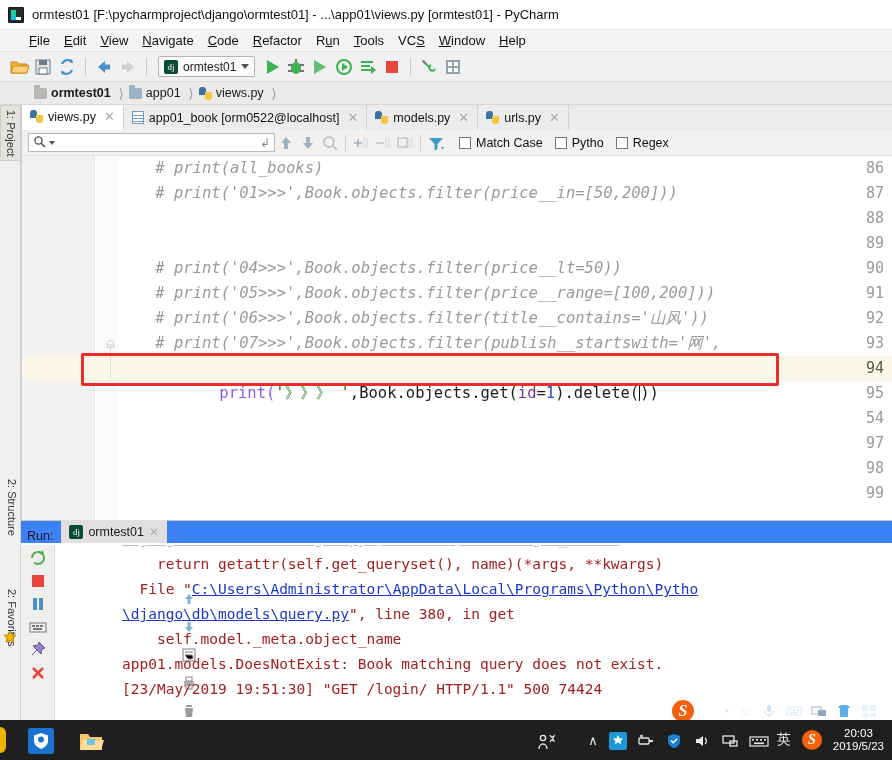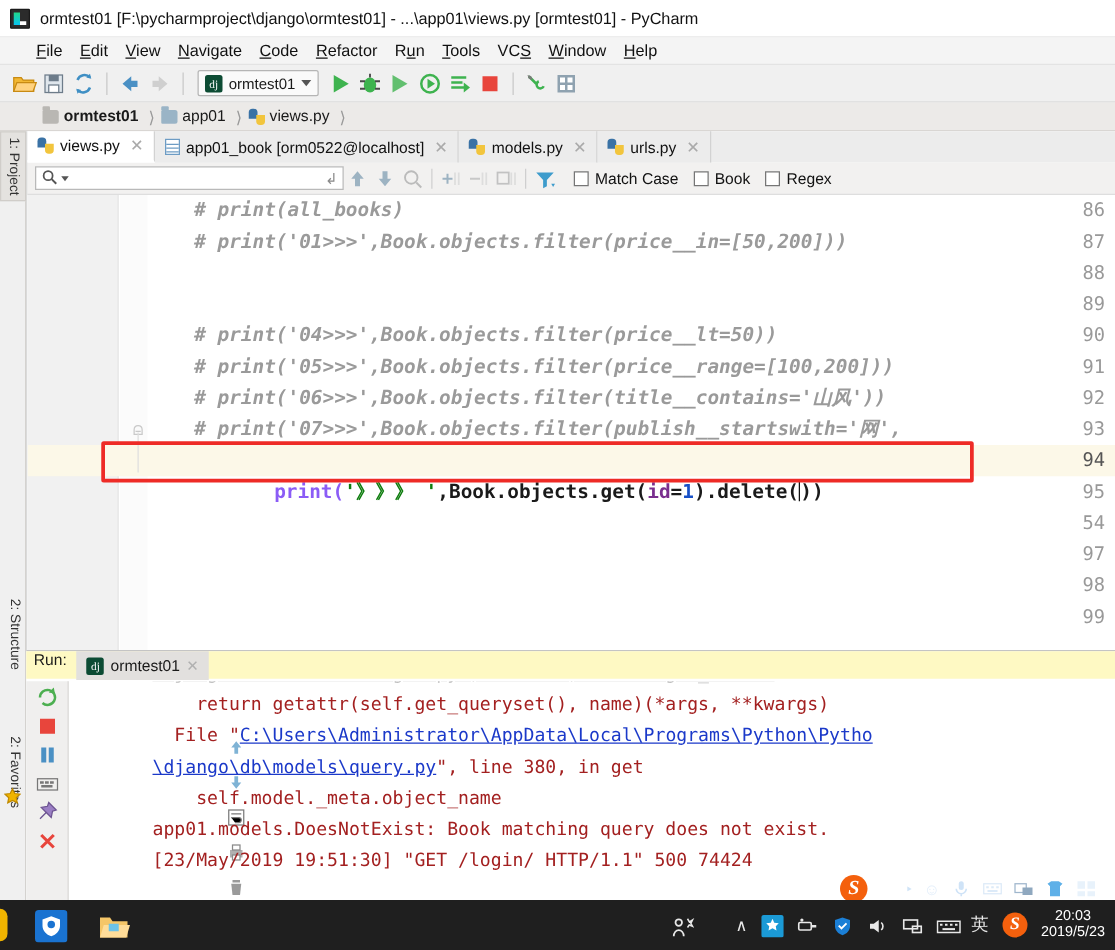--- a/index.html
+++ b/index.html
@@ -131,21 +131,21 @@
     background:#f1f1f1; border-right:1px solid #e6e6e6;
   }
   .gutter2 { position:absolute; left:74px; top:0; width:22px; height:100%; background:#fbfbfb; }
   .lnum {
     position:absolute; right:8px; font-size:15px; color:#999;
     font-family:"DejaVu Sans Mono", monospace; line-height:25px;
   }
   .codelines {
     position:absolute; left:96px; top:0; right:0; height:100%;
     font-family:"DejaVu Sans Mono", monospace; font-size:15.5px;
-    line-height:25px; white-space:pre;font-weight:bold;
+    line-height:25px; white-space:pre;
   }
   .cl { position:absolute; left:0; height:25px; white-space:pre; }
   .comment { color:#9a9a9a; font-style:italic; }
   .hlrow {
     position:absolute; left:0; right:0; height:25px; background:#fcf8e8;
   }
   .redbox {
     position:absolute; border:3px solid #ee2b26; border-radius:2px;
   }
   .kw-fn { color:#8b5cf6; }
@@ -162,21 +162,21 @@
     font-size:13px; color:#8d8d8d;
     font-family:"DejaVu Sans Mono", monospace;
   }
 
   
   .runpanel {
     position:absolute; left:21px; top:520px; right:0; bottom:40px;
     background:#ffffff; border-top:1px solid #c4c4c4;
   }
   .runhdr {
-    height:22px; background:#fef9c3; display:flex; align-items:flex-start;
+    height:22px; background:#3b82f6; display:flex; align-items:flex-end;
     padding-left:6px; gap:8px; font-size:12.5px;
   }
   .runtab {
     display:flex; align-items:center; gap:5px; height:23px;
     padding:0 8px; background:#e2e0de; font-size:12.5px;
   }
   .runtab .x { color:#b0b0b0; font-size:12px; }
   .runtools {
     position:absolute; left:0; top:24px; width:34px; bottom:0;
     background:#f0efee; border-right:1px solid #dcdad8;
@@ -442,21 +442,21 @@
             <path d="M4 5h14l-5.5 6v5l-3 1.5V11z" fill="#3e9ccc"></path>
             <path d="M16 14l3 0-1.5 2.5z" fill="#3e9ccc"></path>
           </svg>
       </span>
       <span class="cbx">
         <span class="box"></span>
         <span>Match Case</span>
       </span>
       <span class="cbx">
         <span class="box"></span>
-        <span>Book</span>
+        <span>Pytho</span>
       </span>
       <span class="cbx">
         <span class="box"></span>
         <span>Regex</span>
       </span>
     </div>
 
     <div class="codearea">
       <div class="gutter"></div>
       <div class="gutter2"></div>

